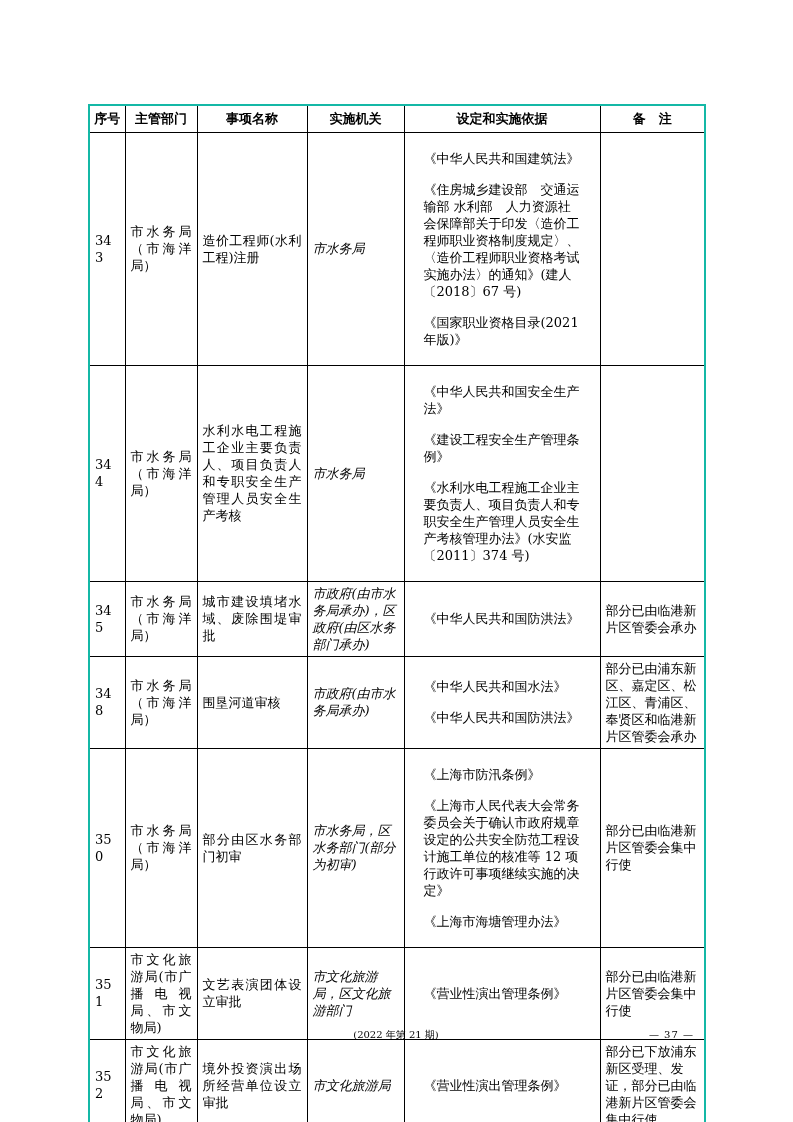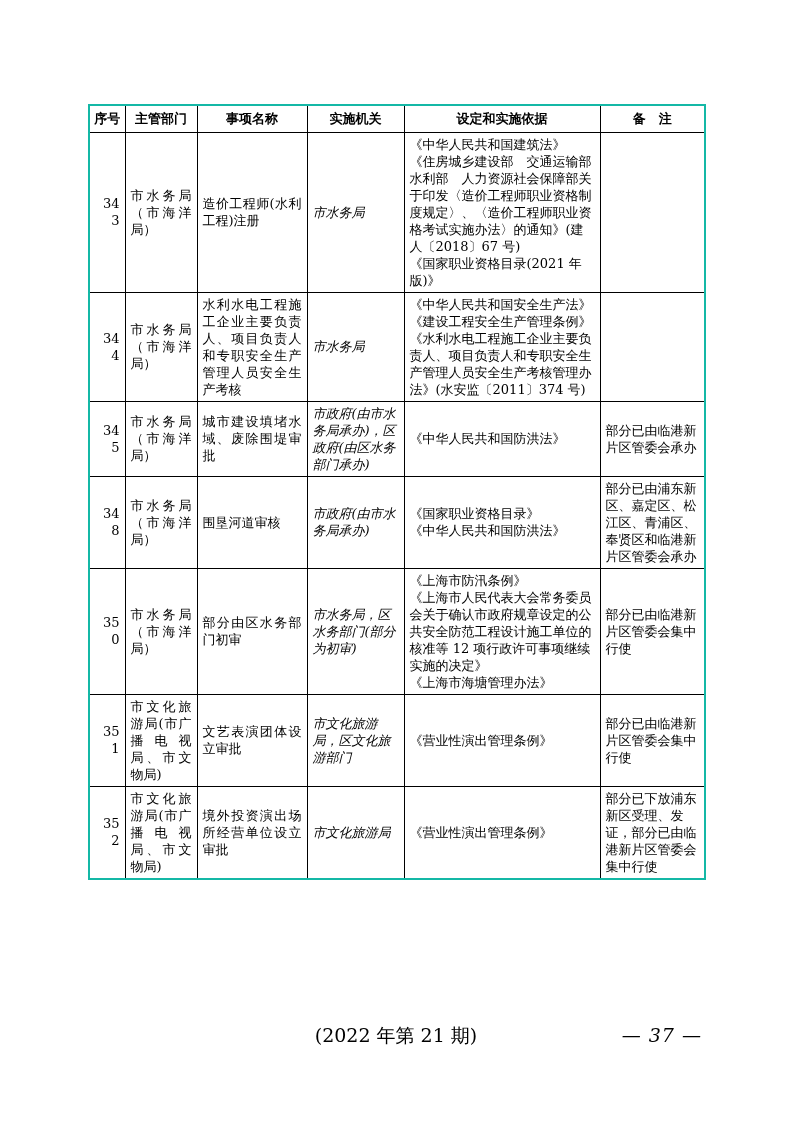--- a/index.html
+++ b/index.html
@@ -44,62 +44,61 @@
     padding: 2px 3px;
     white-space: nowrap;
   }
   col.w-no     { width: 36px; }
   col.w-dept   { width: 72px; }
   col.w-item   { width: 110px; }
   col.w-agency { width: 97px; }
   col.w-basis  { width: 196px; }
   col.w-note   { width: 105px; }
 
-  .c-no     { text-align: right; }
+  .c-no     { text-align: left; }
   .c-dept   { text-align: justify; }
   .c-item   { text-align: justify; }
   .c-agency { text-align: left; font-style: italic; }
   .c-basis  { text-align: left; }
   .c-note   { text-align: left; margin-left: 24px; }
-  .c-basis .para { margin: 0; text-align: left; }
+  .c-basis .para { margin: 14px; text-align: left; }
 
   
   tbody tr:nth-child(1)  td { height: 157px; }
   tbody tr:nth-child(2)  td { height: 109px; }
   tbody tr:nth-child(3)  td { height: 65px;  }
   tbody tr:nth-child(4)  td { height: 56px;  }
   tbody tr:nth-child(5)  td { height: 54px;  }
   tbody tr:nth-child(6)  td { height: 88px;  }
   tbody tr:nth-child(7)  td { height: 63px;  }
   tbody tr:nth-child(8)  td { height: 120px; }
   tbody tr:nth-child(9)  td { height: 78px;  }
   tbody tr:nth-child(10) td { height: 90px;  }
 
   .footer {
     position: absolute;
     left: 88px;
     top: 1026px;
     width: 616px;
     height: 18px;
-    font-size: 19px;
+    font-size: 10px;
     line-height: 18px;
   }
   .footer .issue {
     position: absolute;
     left: 0;
     right: 0;
     text-align: center;
   }
   .footer .pageno {
     position: absolute;
-    right: 2px;
+    right: 10px;
     top: 0;
     text-align: right;
     letter-spacing: 1px;
-    font-style: italic;
   }
 </style>
 </head>
 <body>
 
 <div class="page">
 
   <table class="doc-table">
     <colgroup>
       <col class="w-no">
@@ -153,21 +152,21 @@
             <div class="para">《中华人民共和国防洪法》</div>
           </td>
           <td class="c-note">部分已由临港新片区管委会承办</td>
         </tr>
         <tr>
           <td class="c-no">348</td>
           <td class="c-dept">市水务局（市海洋局）</td>
           <td class="c-item">围垦河道审核</td>
           <td class="c-agency">市政府(由市水务局承办)</td>
           <td class="c-basis">
-            <div class="para">《国家职业资格目录》</div>
+            <div class="para">《中华人民共和国水法》</div>
             <div class="para">《中华人民共和国防洪法》</div>
           </td>
           <td class="c-note">部分已由浦东新区、嘉定区、松江区、青浦区、奉贤区和临港新片区管委会承办</td>
         </tr>
         <tr>
           <td class="c-no">350</td>
           <td class="c-dept">市水务局（市海洋局）</td>
           <td class="c-item">部分由区水务部门初审</td>
           <td class="c-agency">市水务局，区水务部门(部分为初审)</td>
           <td class="c-basis">

